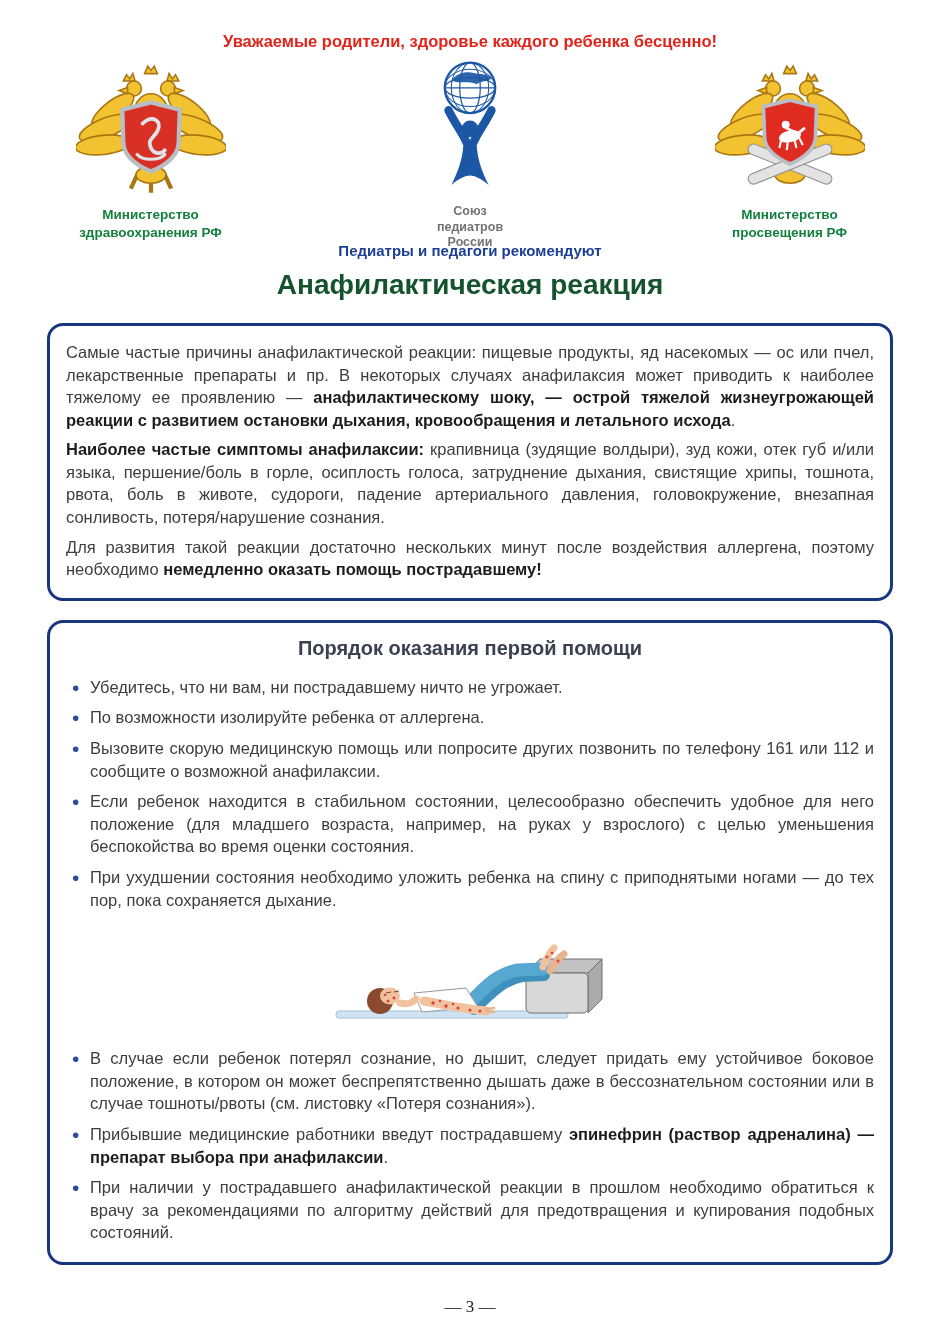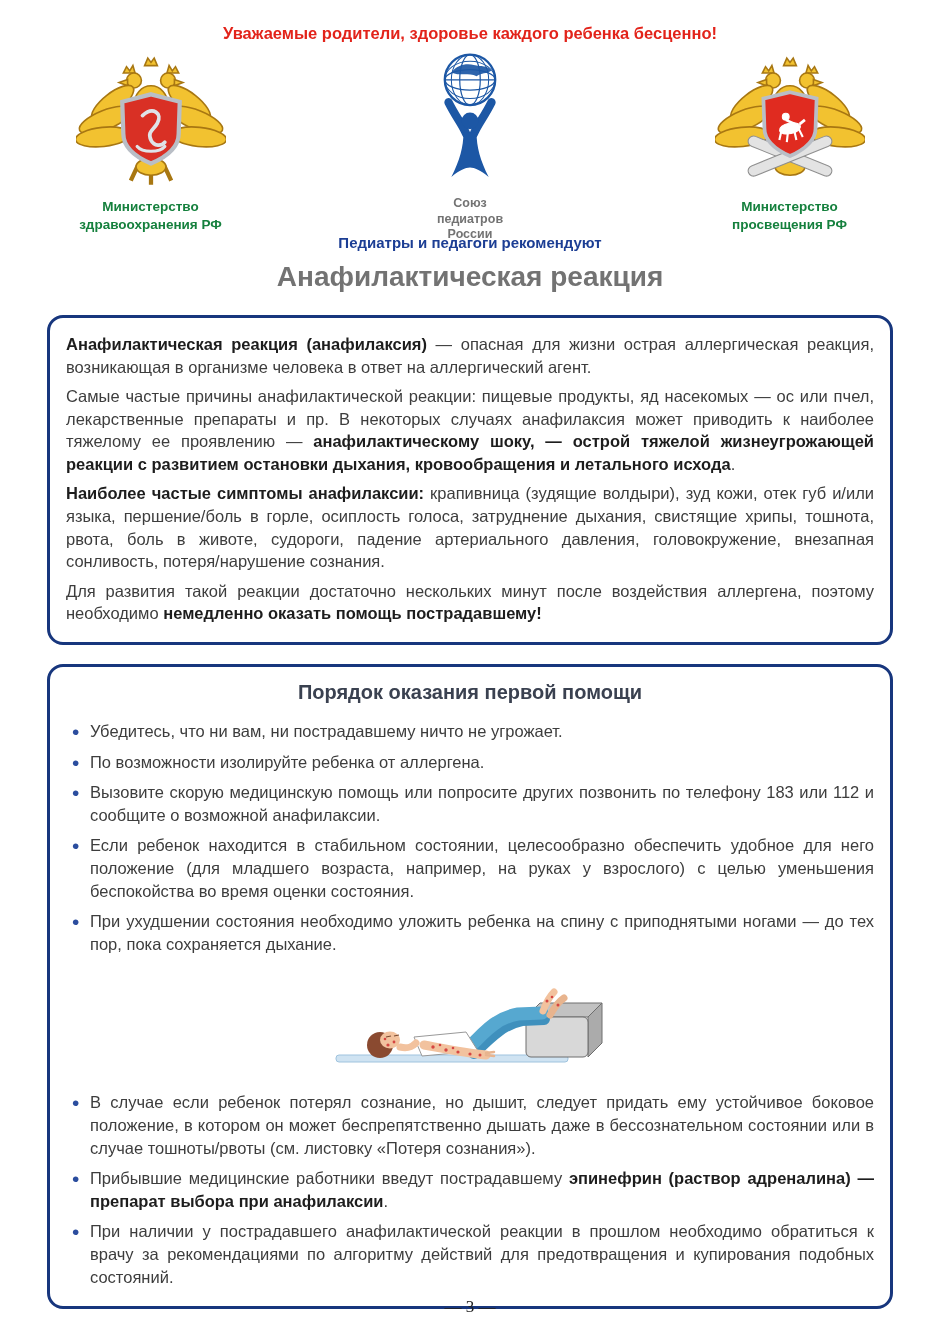--- a/index.html
+++ b/index.html
@@ -4,21 +4,21 @@
 <style>
   html,body { margin:0; padding:0; background:#ffffff; }
   .page {
     position:relative;
     width:940px; height:1329px;
     background:#ffffff;
     font-family:"Liberation Sans", sans-serif;
     overflow:hidden;
   }
   
-  .header-lines { padding-top:22px; text-align:center; }
+  .header-lines { padding-top:30px; text-align:center; }
   .header-lines div {
     color:#e2231a; font-weight:bold; font-size:16.5px; line-height:1.45;
   }
   
   .logos-row { position:relative; height:178px; margin-top:8px; }
   .logo-col { position:absolute; text-align:center; }
   .logo-left  { left:28px;  top:2px;  width:245px; }
   .logo-center{ left:350px; top:-4px; width:240px; }
   .logo-right { right:28px; top:2px;  width:245px; }
   .ministry-label {
@@ -26,21 +26,21 @@
     line-height:1.35; white-space:pre-line;
   }
   .union-label {
     margin-top:2px; font-size:12.5px; font-weight:bold; color:#737373;
     line-height:1.25; white-space:pre-line;
   }
   
   .subtitle { text-align:center; margin-top:2px;
     color:#1c3e94; font-weight:bold; font-size:15px; }
   .main-title { text-align:center; margin-top:10px;
-    color:#737373; font-weight:bold; font-size:28px; }
+    color:#14532d; font-weight:bold; font-size:28px; }
   
   .box {
     margin:0 47px; border:3.5px solid #17367d; border-radius:16px;
     padding:8px 16px 10px; background:#fff; box-sizing:border-box;
   }
   .box-about { margin-top:22px; }
   .box-aid   { margin-top:19px; }
   .box p {
     margin:7px 0; font-size:16.5px; line-height:1.37; color:#3d3d3d;
     text-align:justify;
@@ -168,32 +168,31 @@
       </span>
       <div class="ministry-label">Министерство
 просвещения РФ</div>
     </div>
   </div>
 
   <div class="subtitle">Педиатры и педагоги рекомендуют</div>
   <div class="main-title">Анафилактическая реакция</div>
 
   <div class="box box-about">
-    <p><span></span><b>Анафилактическая реакция (анафилаксия)</b><span> — опасная для жизни острая аллергическая реакция, возникающая в организме человека в ответ на аллергический агент.</span></p>
     <p><span>Самые частые причины анафилактической реакции: пищевые продукты, яд насекомых — ос или пчел, лекарственные препараты и пр. В некоторых случаях анафилаксия может приводить к наиболее тяжелому ее проявлению — </span><b>анафилактическому шоку, — острой тяжелой жизнеугрожающей реакции с развитием остановки дыхания, кровообращения и летального исхода</b><span>.</span></p>
     <p><span></span><b>Наиболее частые симптомы анафилаксии:</b><span> крапивница (зудящие волдыри), зуд кожи, отек губ и/или языка, першение/боль в горле, осиплость голоса, затруднение дыхания, свистящие хрипы, тошнота, рвота, боль в животе, судороги, падение артериального давления, головокружение, внезапная сонливость, потеря/нарушение сознания.</span></p>
     <p><span>Для развития такой реакции достаточно нескольких минут после воздействия аллергена, поэтому необходимо </span><b>немедленно оказать помощь пострадавшему!</b><span></span></p>
   </div>
 
   <div class="box box-aid">
     <div class="aid-heading">Порядок оказания первой помощи</div>
     <ul class="steps">
       <li><span>Убедитесь, что ни вам, ни пострадавшему ничто не угрожает.</span><b></b><span></span></li>
       <li><span>По возможности изолируйте ребенка от аллергена.</span><b></b><span></span></li>
-      <li><span>Вызовите скорую медицинскую помощь или попросите других позвонить по телефону 183 или 112 и сообщите о возможной анафилаксии.</span><b></b><span></span></li>
+      <li><span>Вызовите скорую медицинскую помощь или попросите других позвонить по телефону 161 или 112 и сообщите о возможной анафилаксии.</span><b></b><span></span></li>
       <li><span>Если ребенок находится в стабильном состоянии, целесообразно обеспечить удобное для него положение (для младшего возраста, например, на руках у взрослого) с целью уменьшения беспокойства во время оценки состояния.</span><b></b><span></span></li>
       <li><span>При ухудшении состояния необходимо уложить ребенка на спину с приподнятыми ногами — до тех пор, пока сохраняется дыхание.</span><b></b><span></span></li>
     </ul>
 
     <div class="figure-wrap">
       <span>
         <svg width="285" height="104" viewBox="0 0 285 104">
           <rect x="8" y="88" width="232" height="7" rx="3" fill="#cfe3f2" stroke="#9fc3de"></rect>
           <polygon points="198,50 212,36 274,36 260,50" fill="#c2c2c2" stroke="#6e6e6e"></polygon>
           <polygon points="260,50 274,36 274,76 260,90" fill="#ababab" stroke="#6e6e6e"></polygon>

